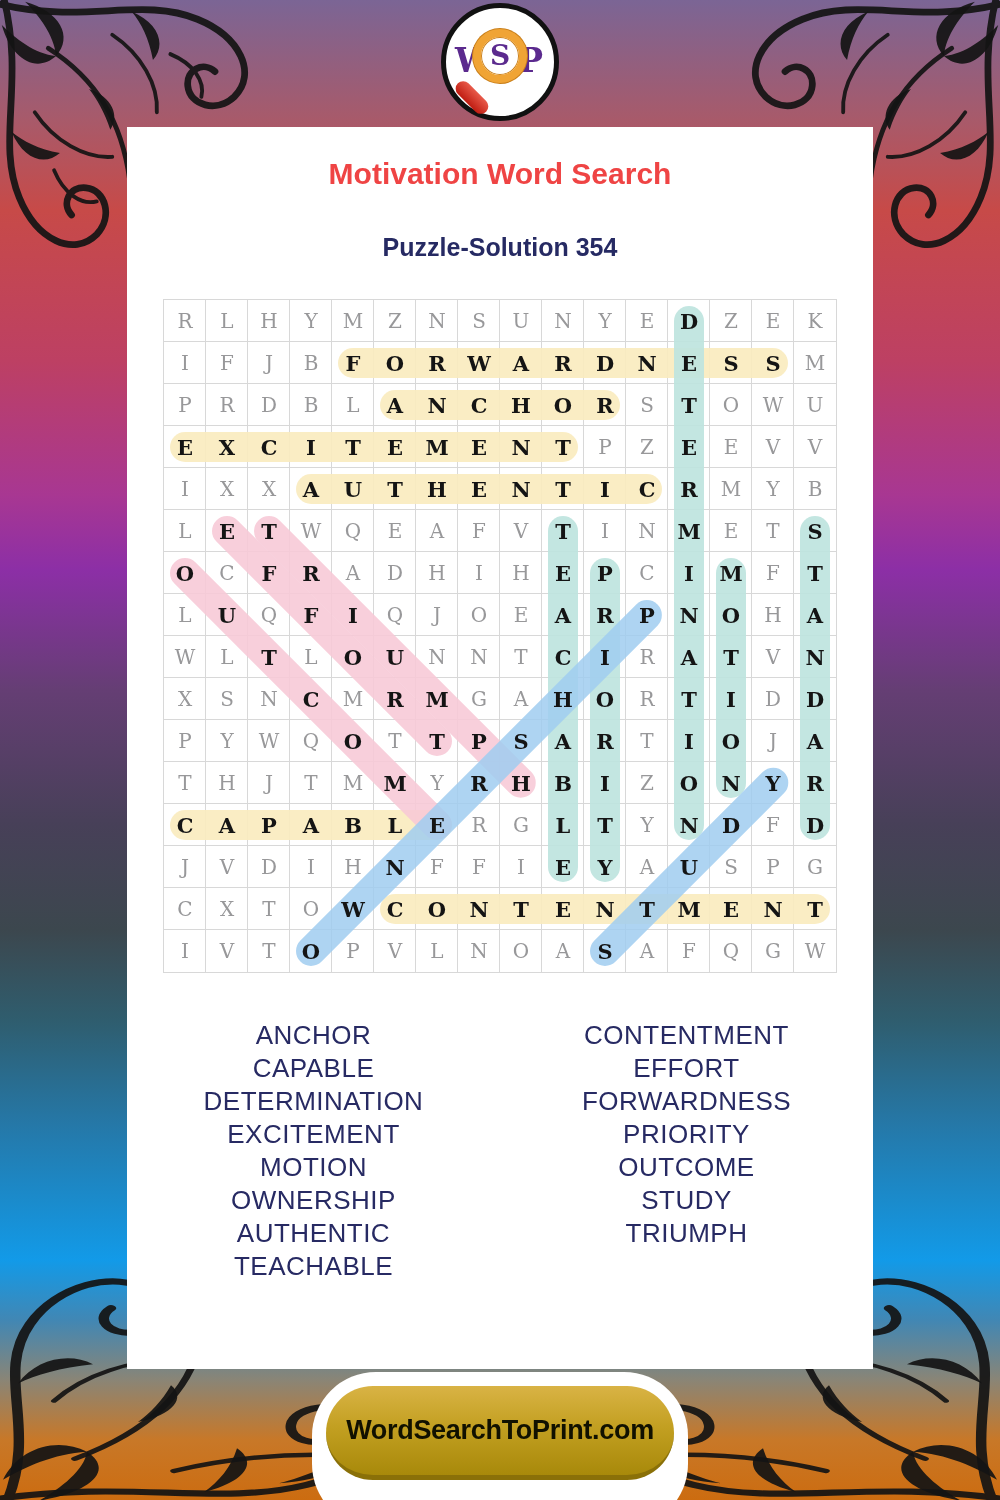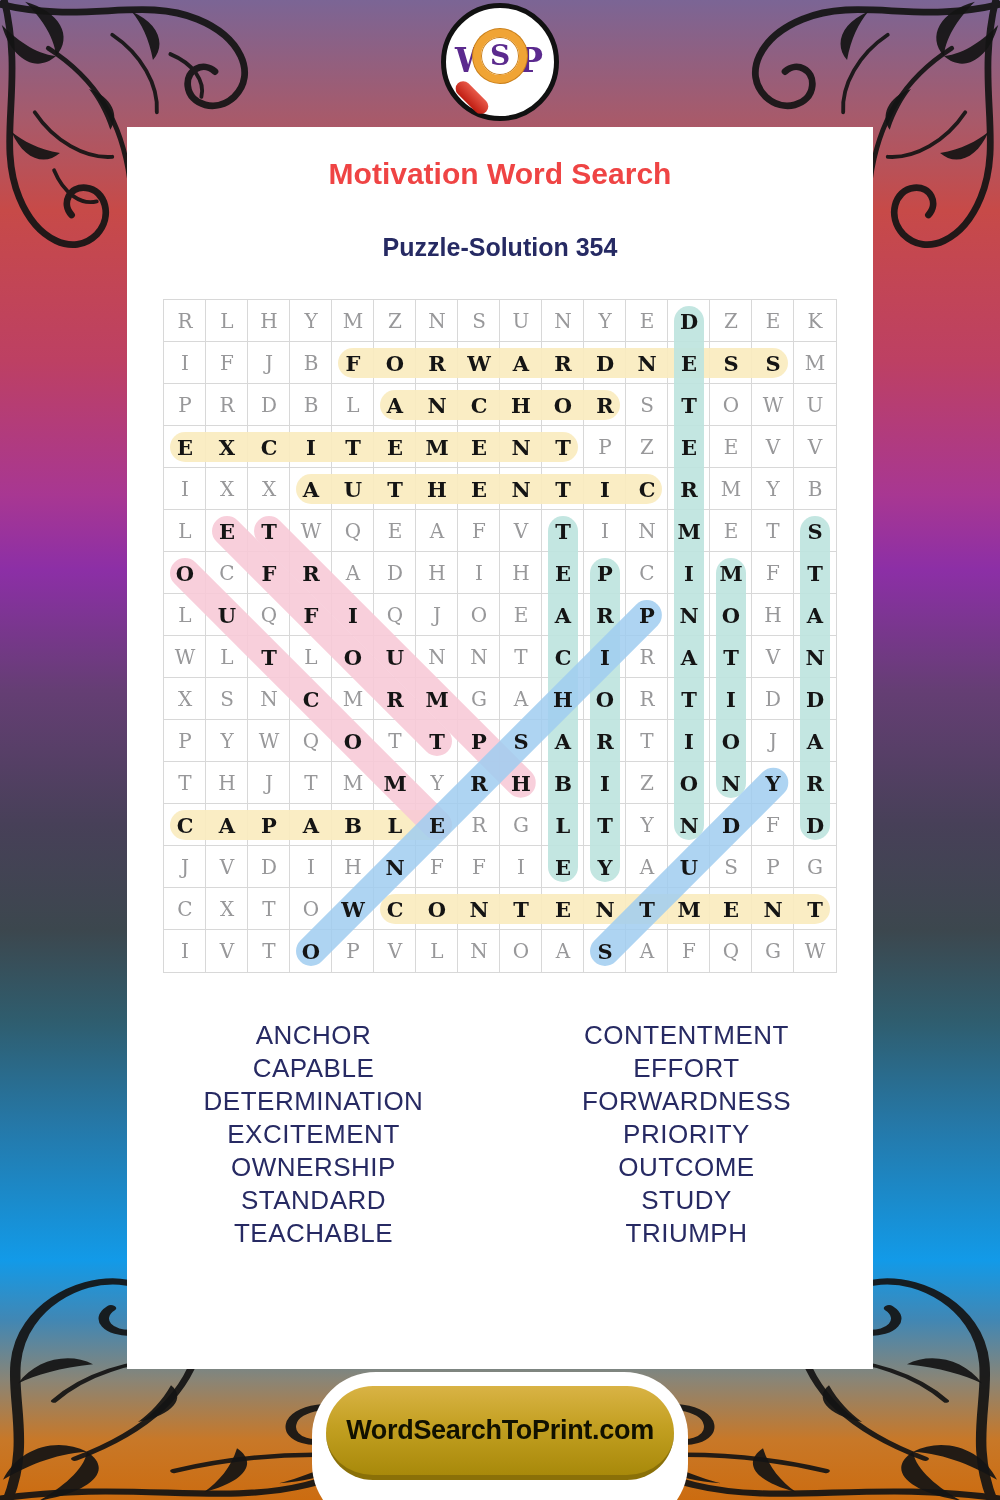--- a/index.html
+++ b/index.html
@@ -684,22 +684,23 @@
           <div class="lcell filler">W</div>
         </div>
     </div>
 
     <div class="words">
       <div class="wcol">
           <div class="witem">ANCHOR</div>
           <div class="witem">CAPABLE</div>
           <div class="witem">DETERMINATION</div>
           <div class="witem">EXCITEMENT</div>
+          <div class="witem">MOTION</div>
           <div class="witem">OWNERSHIP</div>
-          <div class="witem">STANDARD</div>
+          <div class="witem">AUTHENTIC</div>
           <div class="witem">TEACHABLE</div>
         </div>
       <div class="wcol">
           <div class="witem">CONTENTMENT</div>
           <div class="witem">EFFORT</div>
           <div class="witem">FORWARDNESS</div>
           <div class="witem">PRIORITY</div>
           <div class="witem">OUTCOME</div>
           <div class="witem">STUDY</div>
           <div class="witem">TRIUMPH</div>

